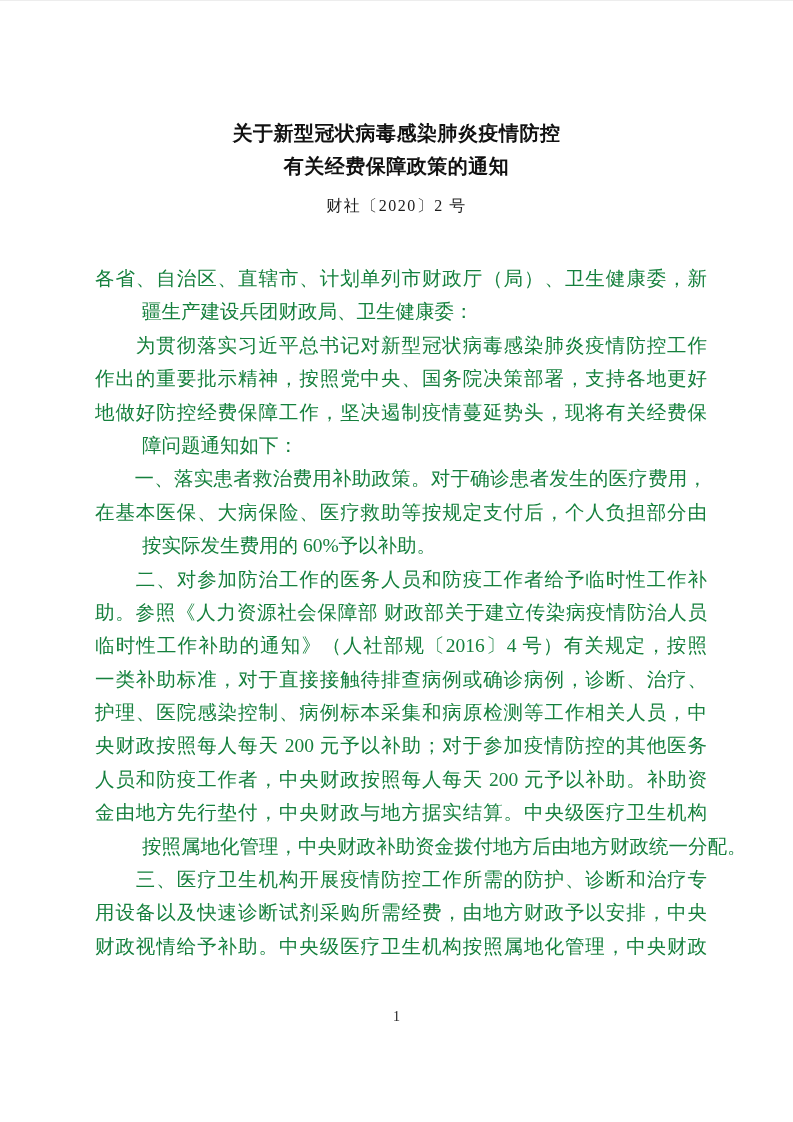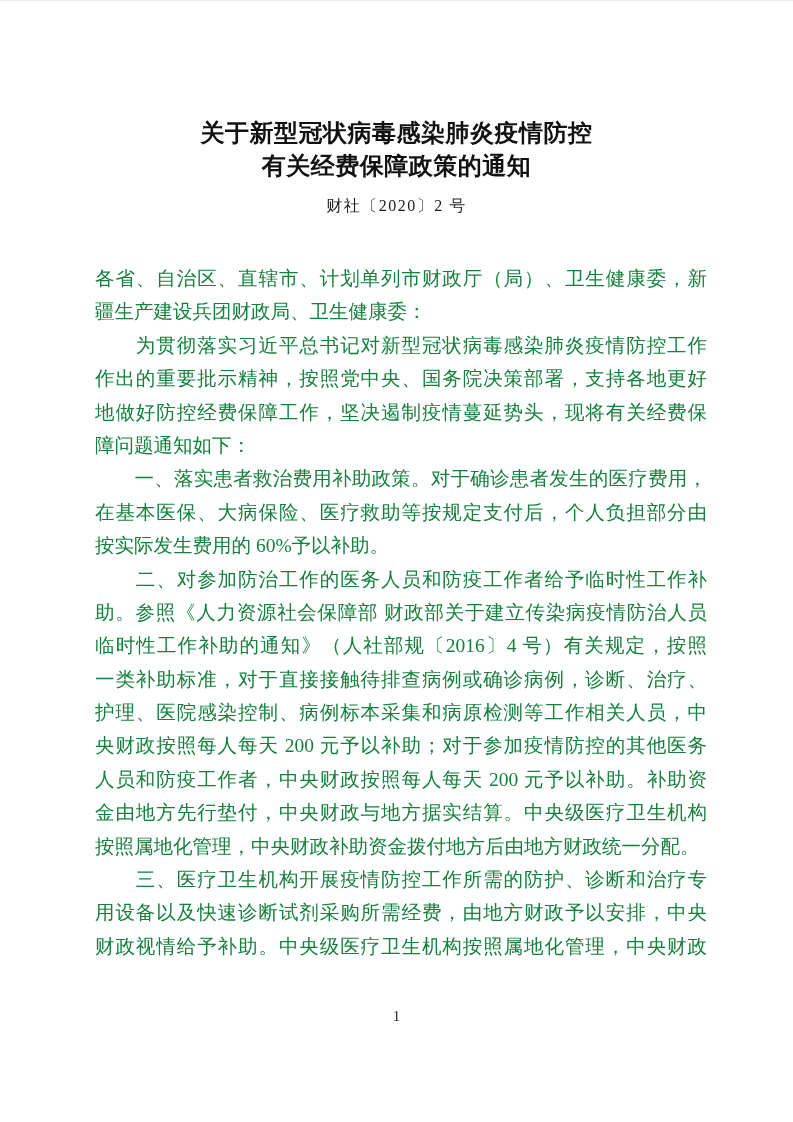--- a/index.html
+++ b/index.html
@@ -14,21 +14,21 @@
     width: 793px; height: 1122px;
     background: #ffffff;
     border-top: 1px solid #ededed;
     box-sizing: border-box;
     color: #1c1c1c;
   }
   .doc-title {
     position: absolute;
     top: 116px; left: 0; width: 793px;
     text-align: center;
-    font-size: 24px;
+    font-size: 20px;
     font-weight: bold;
     line-height: 33px;
     letter-spacing: 0.5px;
     color: #111111;
   }
   .doc-number {
     position: absolute;
     top: 191px; left: 0; width: 793px;
     text-align: center;
     font-size: 16px;
@@ -47,20 +47,21 @@
   .line {
     text-align: justify;
     text-align-last: justify;
     height: 33.4px;
     overflow: visible;
     white-space: nowrap;
   }
   .line.end {
     text-align-last: left;
     text-align: left;
+    margin-left: 47px;
   }
   .page-number {
     position: absolute;
     top: 1007px; left: 0; width: 793px;
     text-align: center;
     font-size: 14px;
     line-height: 18px;
     color: #222222;
   }
 </style>

